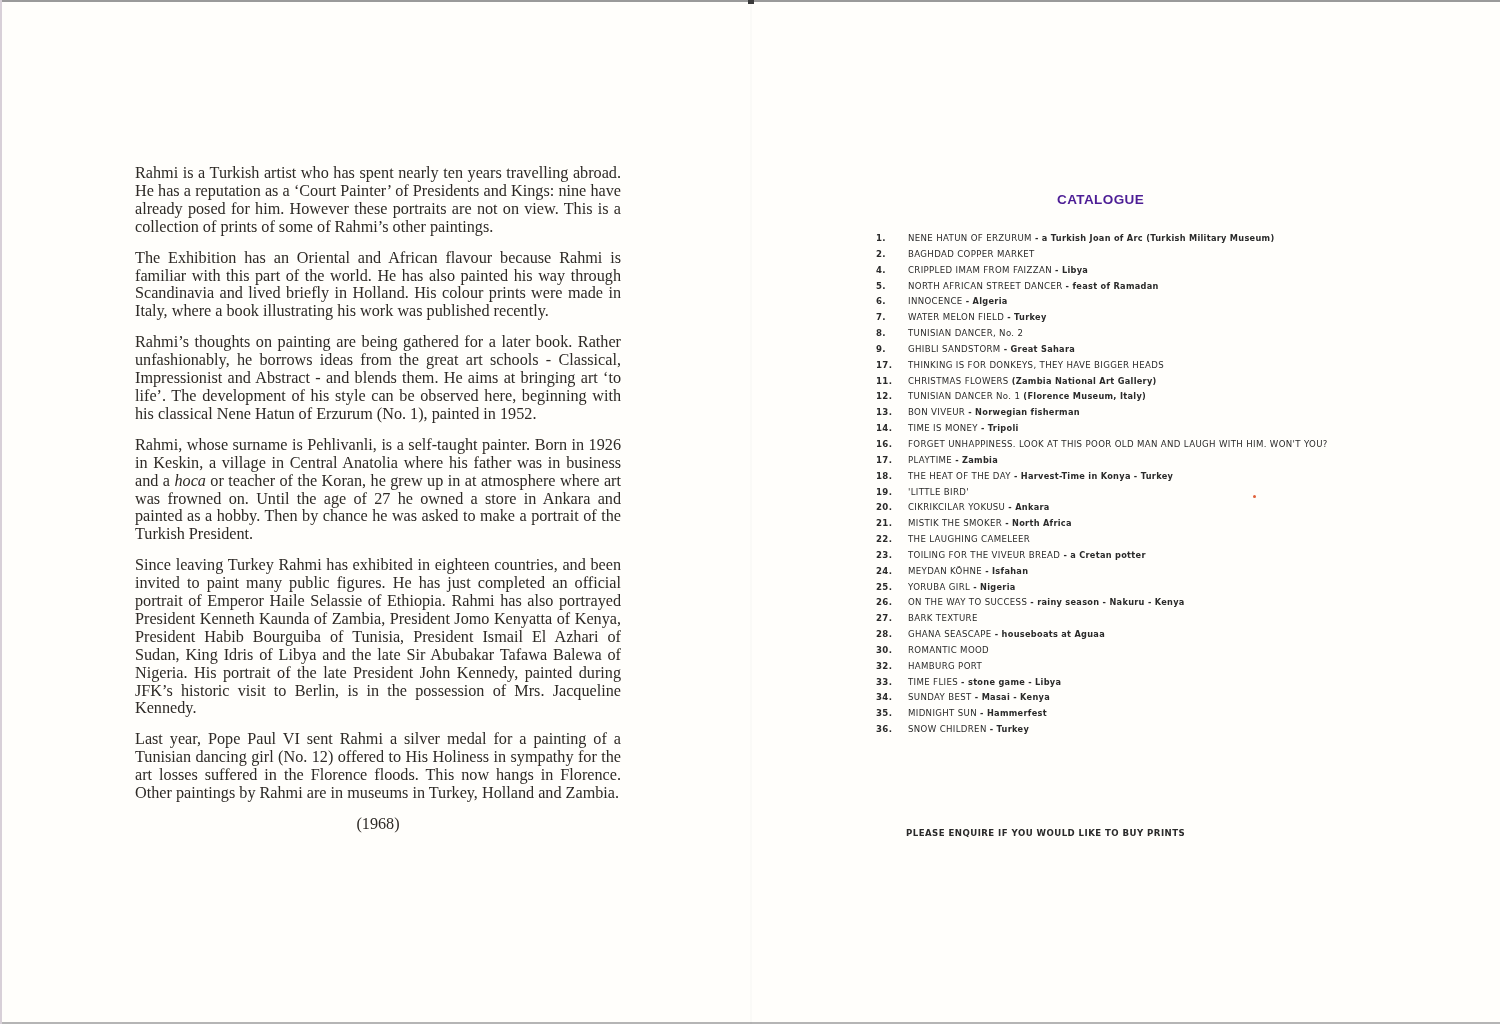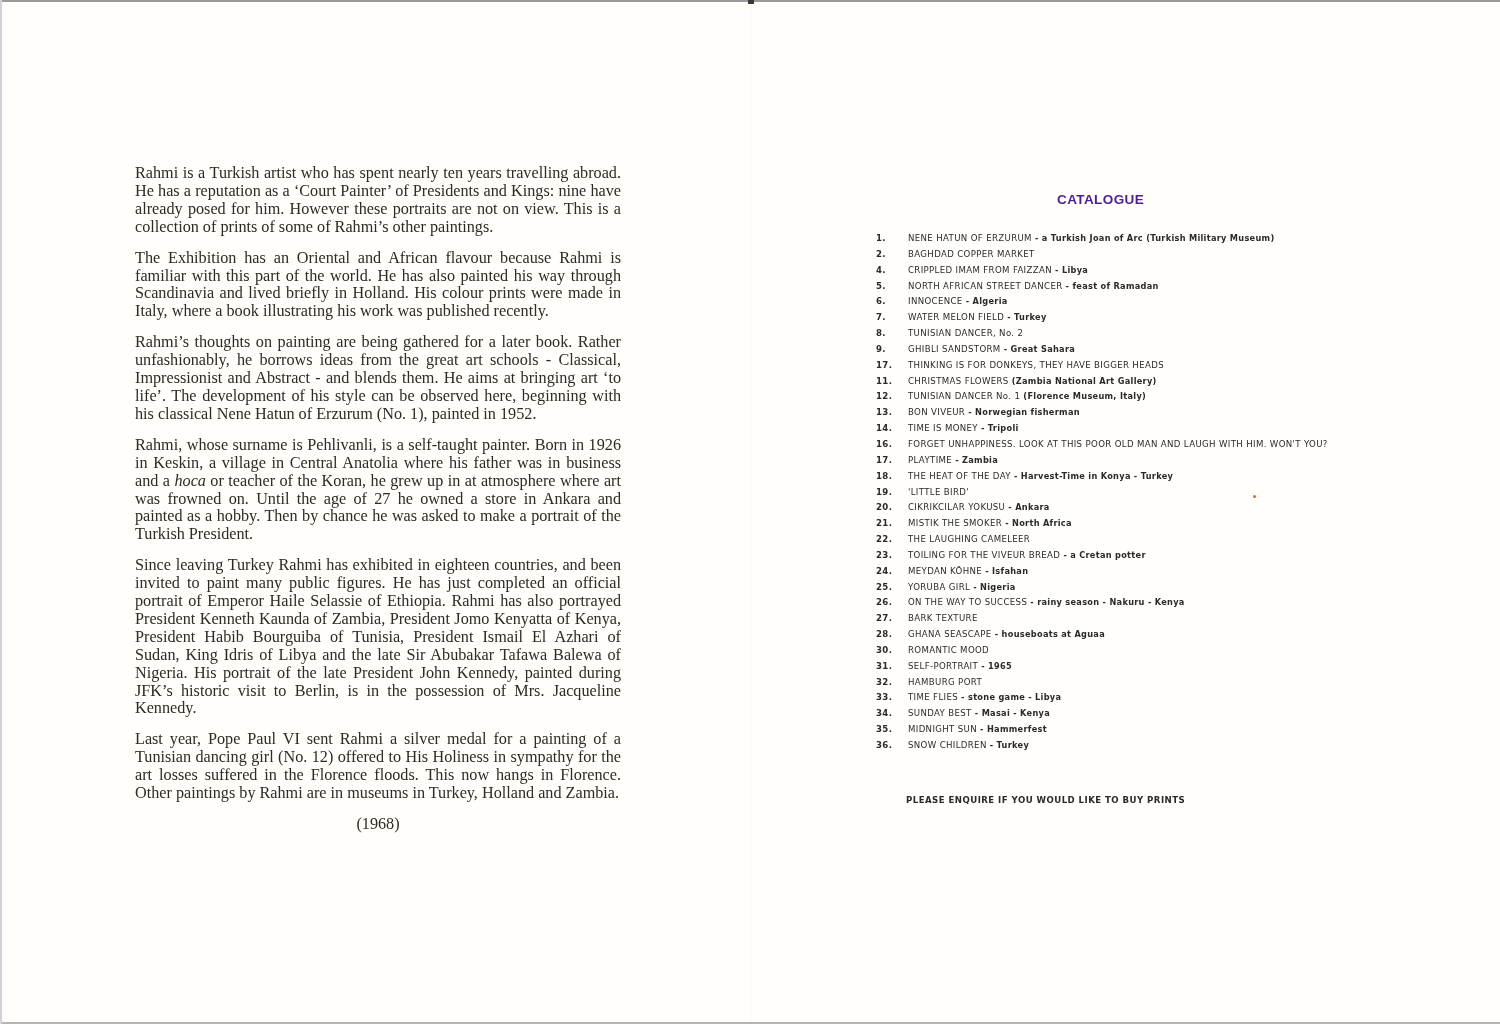--- a/index.html
+++ b/index.html
@@ -67,21 +67,21 @@
       white-space: nowrap; font-size: 8.6px;
       letter-spacing: 0.35px;
     }
     .cat-num {
       display: inline-block; width: 34px; text-align: left;
       font-weight: bold; padding-left: 2px; box-sizing: border-box;
     }
     .cat-title-text { font-weight: normal; }
     .cat-desc { font-weight: bold; font-size: 8.2px; letter-spacing: 0.3px; }
     .enquire {
-      position: absolute; left: 32px; top: 603px;
+      position: absolute; left: 32px; top: 636px;
       font-size: 8.6px; font-weight: bold; letter-spacing: 0.45px;
       white-space: nowrap;
     }
     .speck {
       position: absolute; width: 3px; height: 3px; border-radius: 50%;
       background: #e0603a;
     }
   </style>
 </head>
 <body>
@@ -125,21 +125,20 @@
         <li class="cat-item"><span class="cat-num">20.</span><span class="cat-title-text">CIKRIKCILAR YOKUSU</span> <span class="cat-desc">- Ankara</span></li>
         <li class="cat-item"><span class="cat-num">21.</span><span class="cat-title-text">MISTIK THE SMOKER</span> <span class="cat-desc">- North Africa</span></li>
         <li class="cat-item"><span class="cat-num">22.</span><span class="cat-title-text">THE LAUGHING CAMELEER</span></li>
         <li class="cat-item"><span class="cat-num">23.</span><span class="cat-title-text">TOILING FOR THE VIVEUR BREAD</span> <span class="cat-desc">- a Cretan potter</span></li>
         <li class="cat-item"><span class="cat-num">24.</span><span class="cat-title-text">MEYDAN KÖHNE</span> <span class="cat-desc">- Isfahan</span></li>
         <li class="cat-item"><span class="cat-num">25.</span><span class="cat-title-text">YORUBA GIRL</span> <span class="cat-desc">- Nigeria</span></li>
         <li class="cat-item"><span class="cat-num">26.</span><span class="cat-title-text">ON THE WAY TO SUCCESS</span> <span class="cat-desc">- rainy season - Nakuru - Kenya</span></li>
         <li class="cat-item"><span class="cat-num">27.</span><span class="cat-title-text">BARK TEXTURE</span></li>
         <li class="cat-item"><span class="cat-num">28.</span><span class="cat-title-text">GHANA SEASCAPE</span> <span class="cat-desc">- houseboats at Aguaa</span></li>
         <li class="cat-item"><span class="cat-num">30.</span><span class="cat-title-text">ROMANTIC MOOD</span></li>
-        <li class="cat-item"><span class="cat-num">31.</span><span class="cat-title-text">SELF-PORTRAIT</span> <span class="cat-desc">- 1965</span></li>
         <li class="cat-item"><span class="cat-num">32.</span><span class="cat-title-text">HAMBURG PORT</span></li>
         <li class="cat-item"><span class="cat-num">33.</span><span class="cat-title-text">TIME FLIES</span> <span class="cat-desc">- stone game - Libya</span></li>
         <li class="cat-item"><span class="cat-num">34.</span><span class="cat-title-text">SUNDAY BEST</span> <span class="cat-desc">- Masai - Kenya</span></li>
         <li class="cat-item"><span class="cat-num">35.</span><span class="cat-title-text">MIDNIGHT SUN</span> <span class="cat-desc">- Hammerfest</span></li>
         <li class="cat-item"><span class="cat-num">36.</span><span class="cat-title-text">SNOW CHILDREN</span> <span class="cat-desc">- Turkey</span></li>
       </ul>
     <div class="enquire">PLEASE ENQUIRE IF YOU WOULD LIKE TO BUY PRINTS</div>
   </div>
 
   <div class="speck" style="left:1251px; top:495px;"></div>

